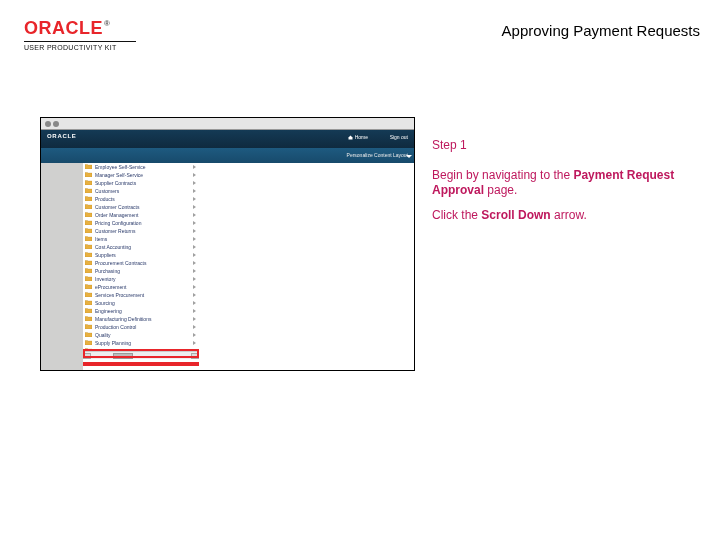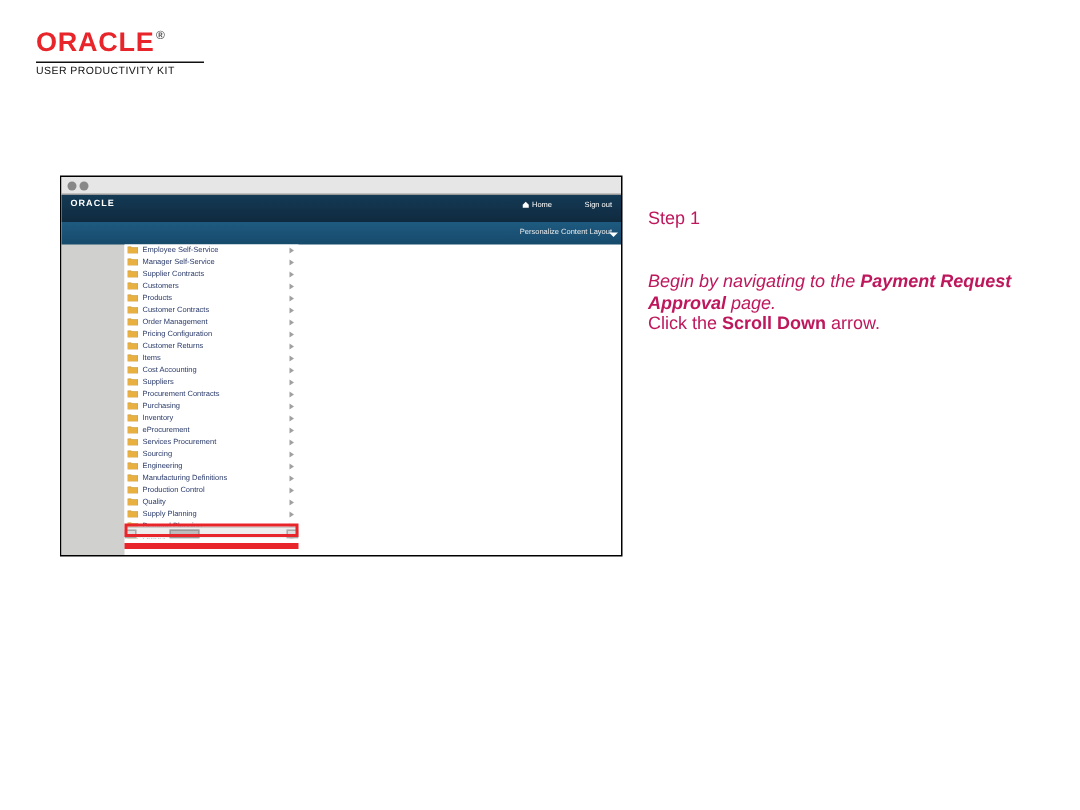--- a/index.html
+++ b/index.html
@@ -8,21 +8,21 @@
 
   .logo { position: absolute; top: 18px; left: 24px; }
   .logo-oracle { color: #e8252a; font-weight: 700; font-size: 18px; letter-spacing: .5px; position: relative; }
   .logo-oracle::after { content: "®"; font-size: 8px; position: relative; top: -8px; left: 1px; color: #555; }
   .logo-sub { font-size: 7px; color: #111; letter-spacing: .3px; margin-top: 2px; border-top: 1px solid #111; padding-top: 2px; width: 112px; }
 
   .title { position: absolute; top: 22px; left: 430px; right: 20px; text-align: right; font-size: 15px; color: #000; }
 
   .instr { position: absolute; left: 432px; width: 260px; font-size: 12px; color: #be185d; line-height: 1.25; }
   .step  { top: 138px; }
-  .para1 { top: 180px; font-style: italic; }
+  .para1 { top: 168px; }
   .para2 { top: 208px; }
 
   .shot { position: absolute; top: 117px; left: 40px; width: 375px; height: 254px; border: 1px solid #000; background: #fff; }
 
   .shot-topbar { position: absolute; top: 0; left: 0; right: 0; height: 12px; background: #e6e6e6; border-bottom: 1px solid #999; }
   .shot-topbar .dot { position: absolute; top: 3px; width: 6px; height: 6px; border-radius: 50%; background: #888; }
   .shot-topbar .d1 { left: 4px; }
   .shot-topbar .d2 { left: 12px; }
 
   .shot-header { position: absolute; top: 12px; left: 0; right: 0; height: 18px; background: linear-gradient(#143a55, #0f2a3f); }
@@ -59,20 +59,21 @@
 </head>
 <body>
 
 <div class="page">
 
   <div class="logo">
     <div class="logo-oracle">ORACLE</div>
     <div class="logo-sub">USER PRODUCTIVITY KIT</div>
   </div>
 
+  <div class="title">Approving Payment Requests</div>
 
   <div class="instr step">Step 1</div>
 
   <div class="instr para1">
     <span>Begin by navigating to the </span><b>Payment Request Approval</b><span> page.</span>
   </div>
 
   <div class="instr para2">
     <span>Click the </span><b>Scroll Down</b><span> arrow.</span>
   </div>

